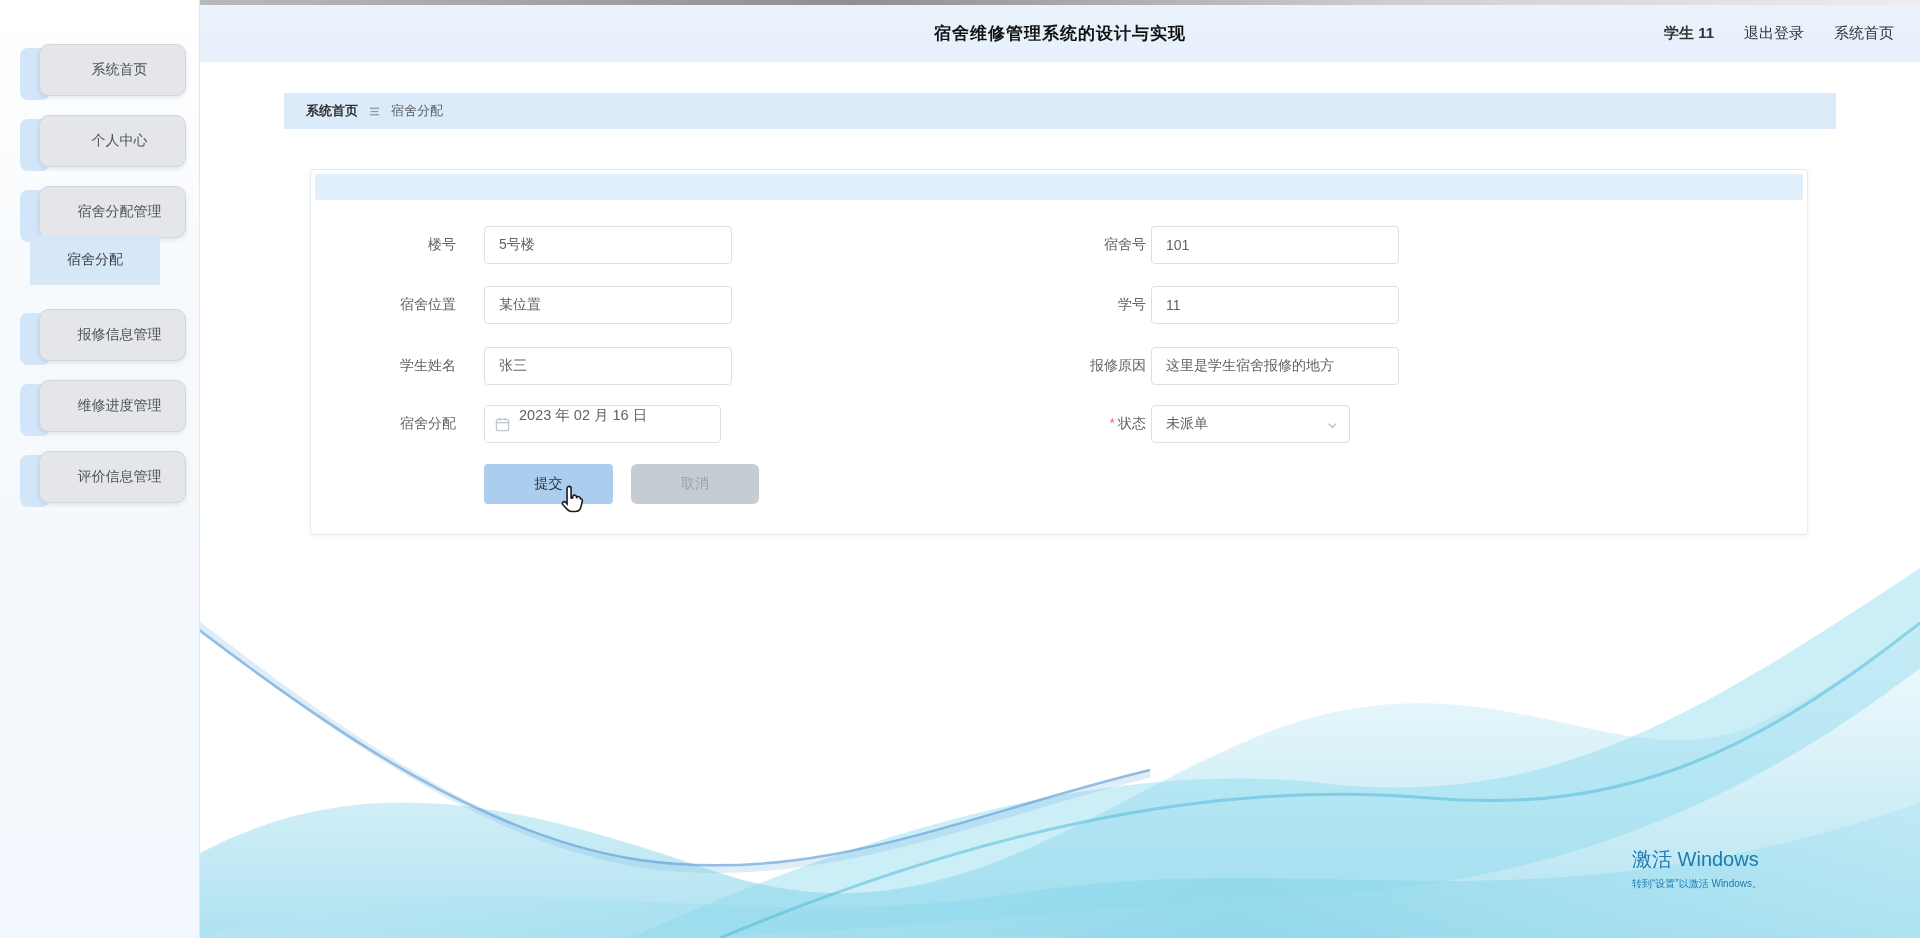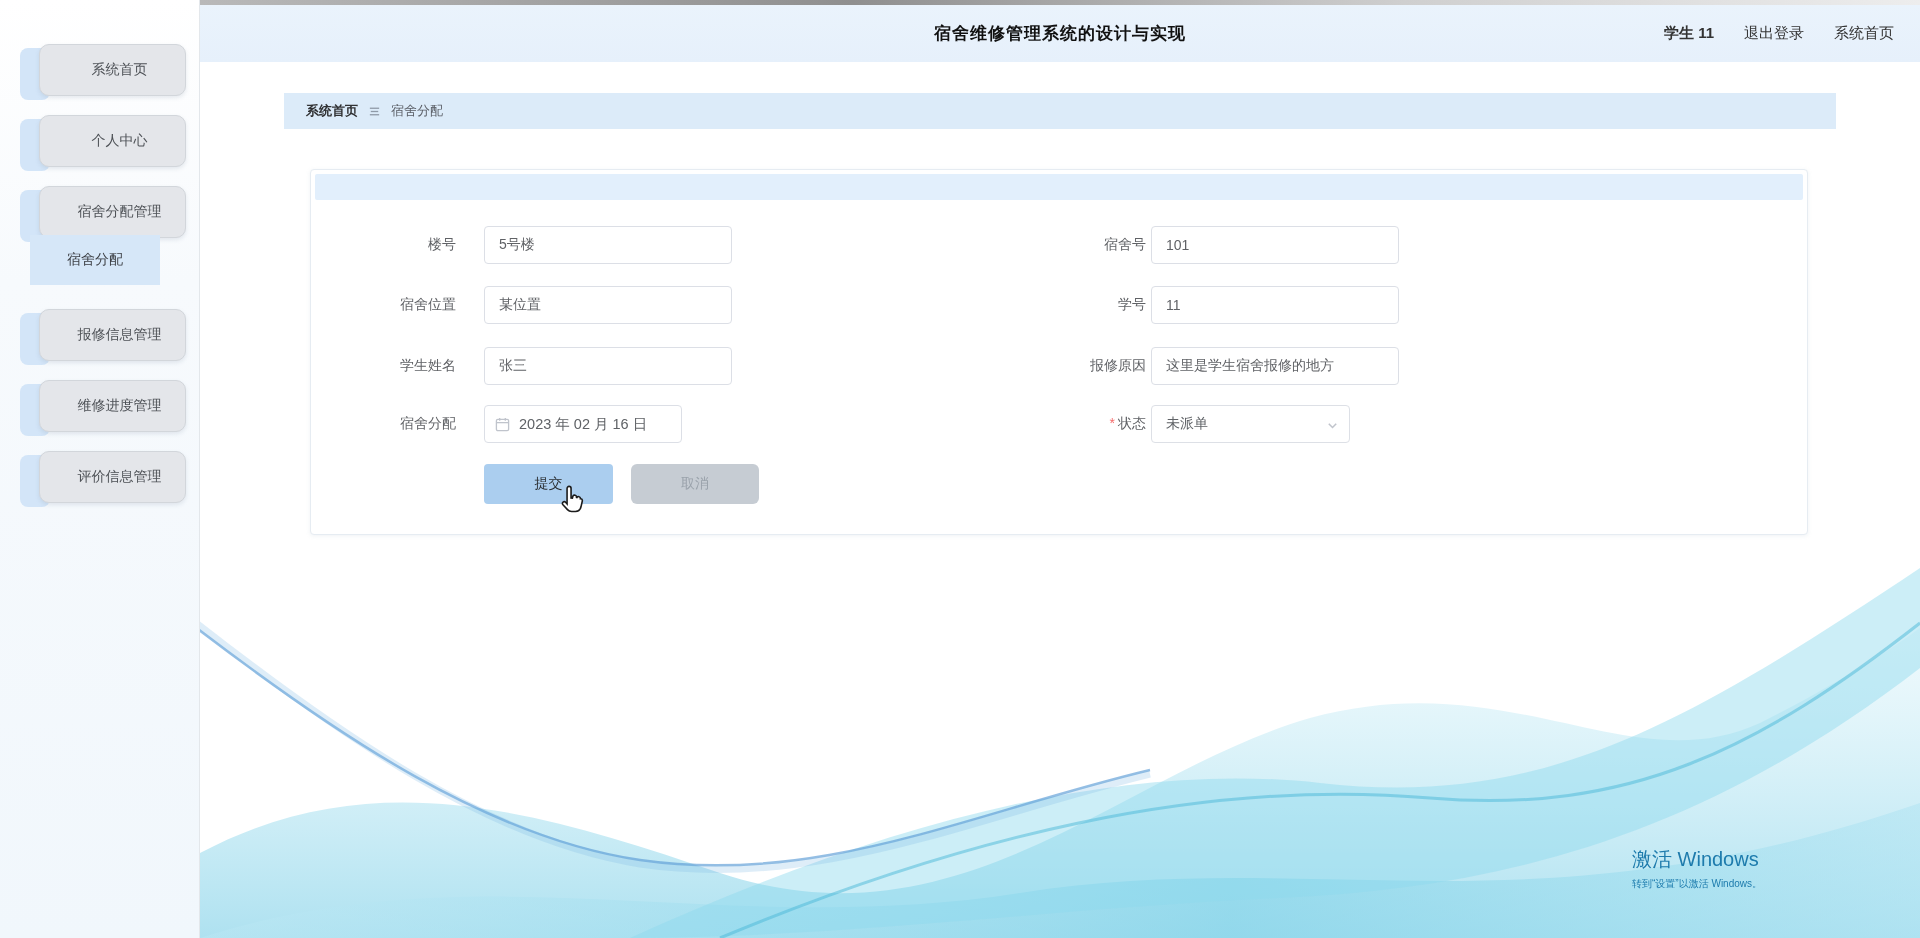--- a/index.html
+++ b/index.html
@@ -54,22 +54,22 @@
   #card .cardstrip { position:absolute; left:4px; right:4px; top:4px; height:26px;
     background:#e2effc; border-radius:2px; }
   .frow { position:absolute; display:flex; align-items:center; }
   .frow .lbl { width:145px; text-align:right; font-size:14px; color:#606266; flex:none; }
   .frow.colL .lbl { margin-right:28px; }
   .frow.colR .lbl { margin-right:5px; }
   .frow .star { color:#f56c6c; margin-right:3px; }
   .tinput { width:248px; height:38px; border:1px solid #dcdfe6; border-radius:4px;
     font-size:14px; color:#606266; padding:0 14px; background:#fff; outline:none;
     font-family:"Liberation Sans","DejaVu Sans",sans-serif; }
-  .dinput { position:relative; width:198px; height:38px; border:1px solid #dcdfe6;
-    border-radius:4px; background:#fff; display:flex; align-items:center;
+  .dinput { position:relative; width:237px; height:38px; border:1px solid #dcdfe6;
+    border-radius:4px; background:#fff; display:flex; align-items:flex-start;
     padding-left:34px; font-size:14.5px; color:#5f6266; cursor:pointer; }
   .dinput .cal { position:absolute; left:10px; top:11px; }
   .sel { position:relative; width:199px; height:38px; border:1px solid #dde0e6;
     border-radius:4px; background:#fff; display:flex; align-items:center;
     padding-left:14px; font-size:14px; color:#5f6266; cursor:pointer; }
   .sel .chev { position:absolute; right:10px; top:13px; }
   .btn-submit { position:absolute; left:173px; top:294px; width:129px; height:40px;
     background:#abceef; border:none; border-radius:4px; font-size:14px; color:#2b2f33;
     cursor:pointer; font-family:inherit; }
   .btn-cancel { position:absolute; left:320px; top:294px; width:128px; height:40px;

